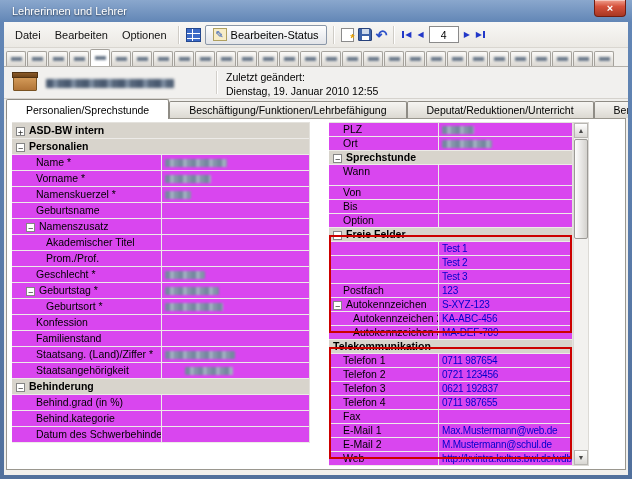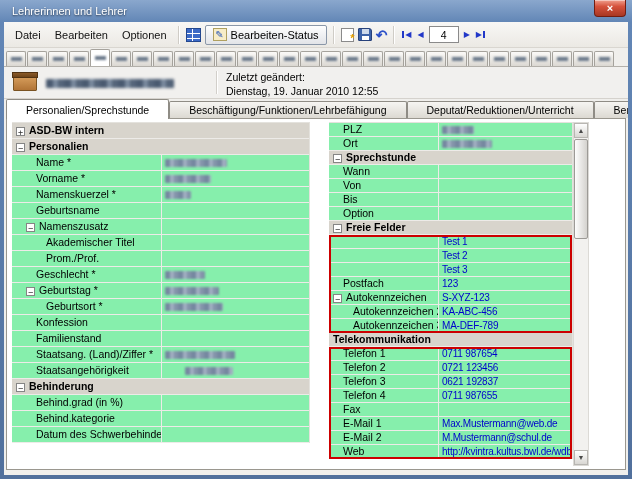--- a/index.html
+++ b/index.html
@@ -66,21 +66,21 @@
   
   .pagetabs{position:absolute;top:77px;left:2px;height:19px;display:flex;align-items:flex-end;z-index:3;}
   .ptab{height:17px;display:flex;align-items:center;padding:0 19px;font-size:10.5px;white-space:nowrap;
     border:1px solid #8f8c85;border-bottom:none;border-radius:2px 2px 0 0;
     background:linear-gradient(#f6f5f2,#dcd9d2);position:relative;}
   .ptab.active{height:20px;margin-bottom:-1px;background:#fff;z-index:4;}
 
   
   .content{position:absolute;top:96px;left:2px;width:620px;height:352px;background:#fff;
     border:1px solid #9a978f;z-index:1;}
-  .grid{position:absolute;background:#86efac;border-top:1px solid #e4e2dd;border-right:1px solid #e4e2dd;}
+  .grid{position:absolute;background:#d946ef;border-top:1px solid #e4e2dd;border-right:1px solid #e4e2dd;}
   .grid-left{left:5px;top:3px;width:298px;}
   .grid-right{left:322px;top:3px;width:244px;}
   .prow{display:flex;border-bottom:1px solid #edebe8;overflow:hidden;}
   .plab{flex:0 0 auto;font-size:10.5px;color:#000;white-space:nowrap;overflow:hidden;
     border-right:1px solid #edebe8;}
   .grid-left .plab{width:150px;}
   .grid-right .plab{width:110px;}
   .pval{flex:1 1 auto;font-size:10.5px;color:#0000cc;white-space:nowrap;overflow:hidden;padding-left:3px;}
   .grid-right .pval{font-size:10px;letter-spacing:-0.2px;}
   .sect{background:#d8d4cc;font-weight:bold;}
@@ -362,21 +362,21 @@
             <div class="plab ind1"><span>PLZ</span></div>
             <div class="pval"><span class="blurchip" style="width: 32px;"></span></div>
           </div>
           <div class="prow" style="height: 14px; line-height: 13px;">
             <div class="plab ind1"><span>Ort</span></div>
             <div class="pval"><span class="blurchip" style="width: 50px;"></span></div>
           </div>
           <div class="prow sect" style="height: 14px; line-height: 13px;">
             <div class="plab ind0"><span class="xp">−</span><span>Sprechstunde</span></div>
           </div>
-          <div class="prow" style="height: 14px; line-height: 13px;">
+          <div class="prow" style="height: 21px; line-height: 13px;">
             <div class="plab ind1"><span>Wann</span></div>
             <div class="pval"></div>
           </div>
           <div class="prow" style="height: 14px; line-height: 13px;">
             <div class="plab ind1"><span>Von</span></div>
             <div class="pval"></div>
           </div>
           <div class="prow" style="height: 14px; line-height: 13px;">
             <div class="plab ind1"><span>Bis</span></div>
             <div class="pval"></div>

